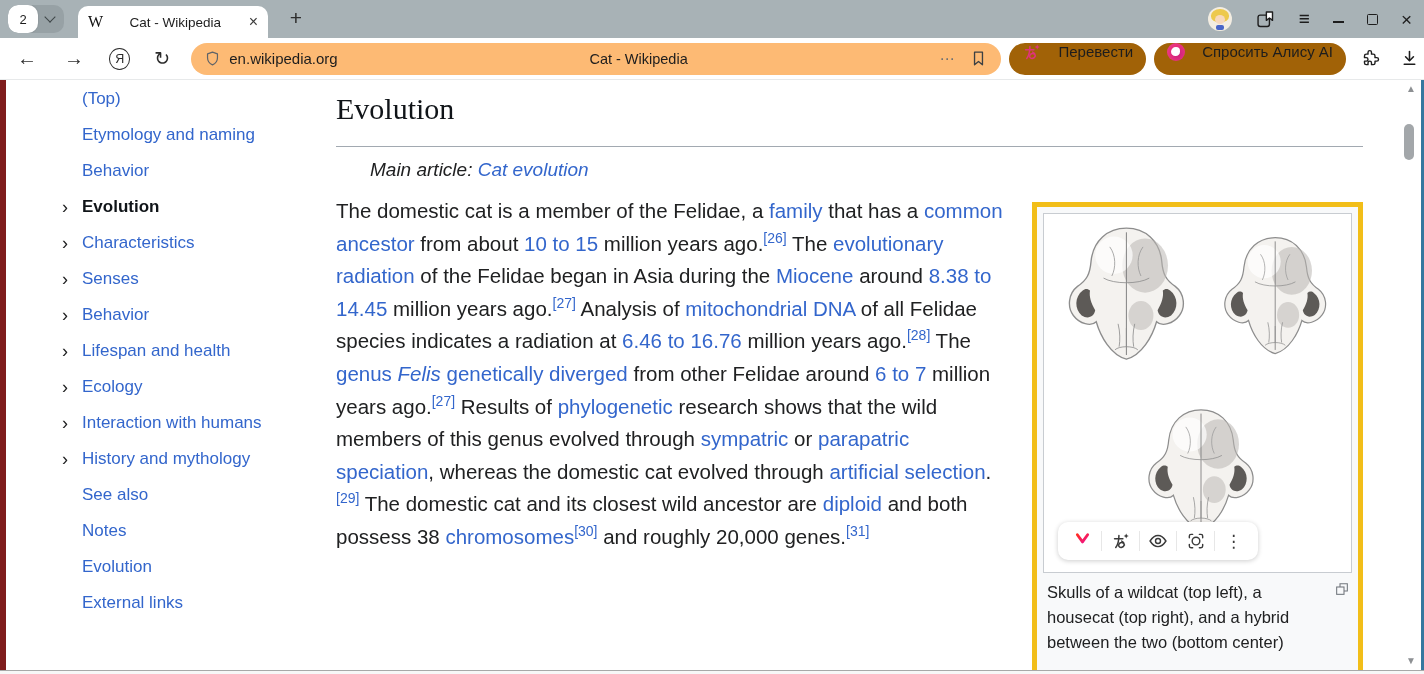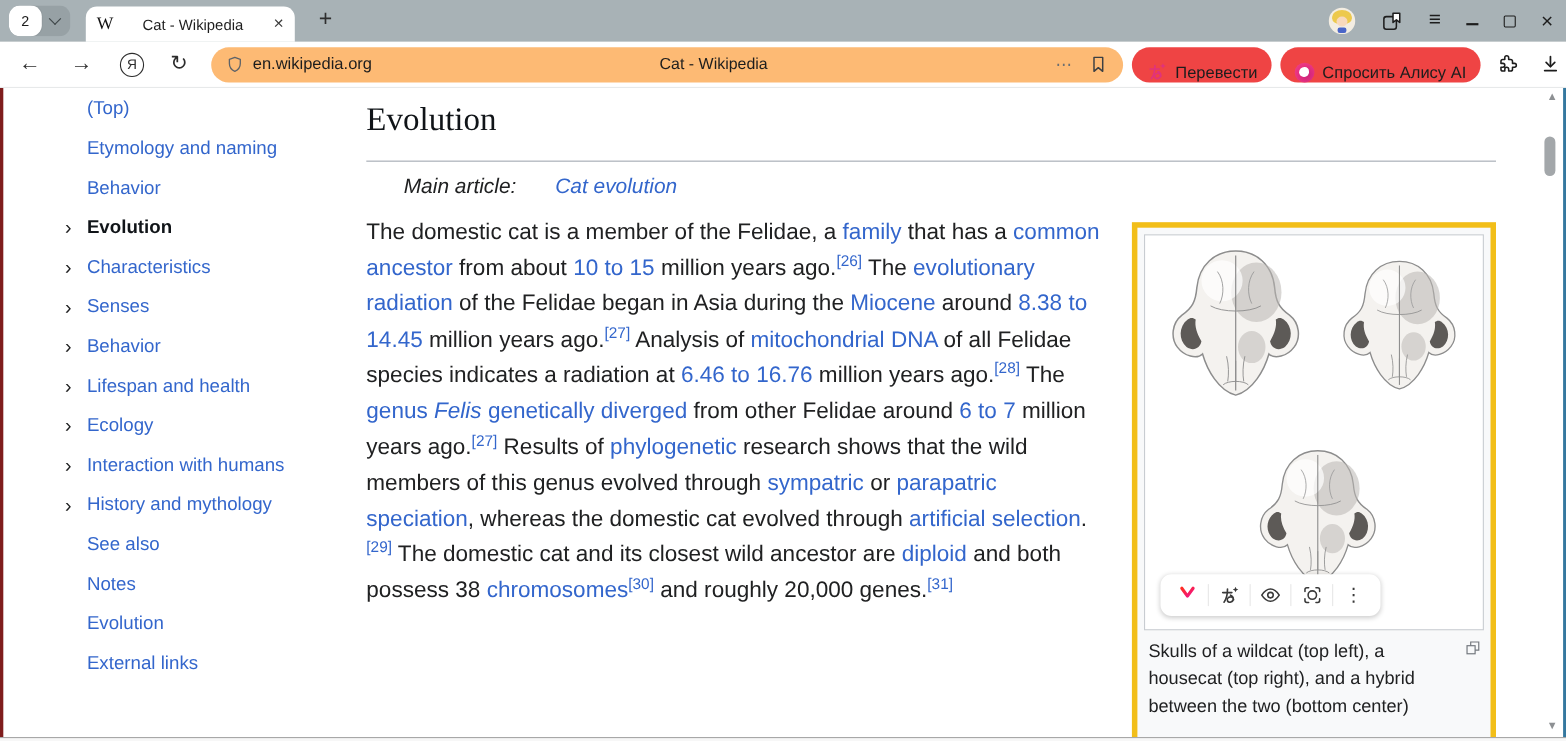--- a/index.html
+++ b/index.html
@@ -44,52 +44,52 @@
   .ic-back { margin-left:17px; }
   .ic-fwd { margin-left:27px; }
   .ya-circle { margin-left:25px; width:22px; height:22px; border:1.6px solid #2c2c2c; border-radius:50%;
                display:flex; align-items:center; justify-content:center; font-size:12.5px; color:#2c2c2c; }
   .ic-refresh { margin-left:24px; font-size:19px; }
   .addr { margin-left:21px; width:836px; height:32px; background:#fdba74; border-radius:16px;
           display:flex; align-items:center; padding:0 13px; }
   .addr-url { margin-left:8px; font-size:15px; color:#1d1d1d; }
   .addr-title { flex:1; text-align:center; font-size:14.5px; color:#1d1d1d; }
   .addr-more { font-size:15px; color:#6b6f72; margin-right:14px; letter-spacing:1px; }
-  .pill-btn { margin-left:8px; height:32px; border-radius:16px; background:#ef4444; display:flex; align-items:flex-end;
-              gap:7px; padding:0 13px; font-size:15px; color:#1d1d1d; white-space:nowrap; }
+  .pill-btn { margin-left:8px; height:32px; border-radius:16px; background:#a16207; display:flex; align-items:flex-start;
+              gap:17px; padding:0 13px; font-size:15px; color:#1d1d1d; white-space:nowrap; }
   .tr-ic { color:#e0327c; }
   .alice-ic { width:18px; height:18px; border-radius:50%;
               background:radial-gradient(circle at 60% 60%, #c9217c 0%, #e8327f 55%, #f0458d 100%); position:relative; }
   .alice-ic .blob { position:absolute; left:4px; top:4px; width:9px; height:9px; background:#fff; border-radius:55% 45% 50% 50%; }
   .ic-puzzle { margin-left:15px; color:#1d1d1d; }
   .ic-dl { margin-left:17px; margin-right:4px; color:#1d1d1d; }
 
   
   .content { position:absolute; top:80px; left:0; right:0; bottom:4px; background:#fff;
-             border-left:3px solid #7f1d1d; border-right:3px solid #35789f; overflow:hidden; }
+             border-left:6px solid #7f1d1d; border-right:3px solid #35789f; overflow:hidden; }
   .win-bottom { position:absolute; left:0; right:0; bottom:0; height:4px; background:#f7f7f7; border-top:1px solid #a8a8a8; }
 
   
   .sb-up { position:absolute; top:3px; right:5px; font-size:10px; color:#8d9093; }
   .sb-thumb { position:absolute; top:44px; right:7px; width:10px; height:36px; background:#a3a7aa; border-radius:5px; }
   .sb-down { position:absolute; bottom:4px; right:5px; font-size:10px; color:#8d9093; }
 
   
   .toc { position:absolute; left:56px; top:1px; width:262px; }
   .toc-item { height:36px; display:flex; align-items:center; cursor:default; }
   .chev { width:20px; font-size:18px; color:#202122; line-height:1; }
   .toc-label { color:#3366cc; font-size:17px; }
   .toc-item.active .toc-label { color:#101418; font-weight:bold; }
 
   
   .main { position:absolute; left:330px; top:10px; width:1027px; }
   .article-h2 { font-family:"Liberation Serif","DejaVu Serif",serif; font-weight:normal; font-size:30px; color:#101418;
                 margin:0; line-height:38px; padding-bottom:18px; border-bottom:1px solid #a2a9b1; }
   .hatnote { margin:12px 0 0 34px; font-style:italic; font-size:19px; color:#202122; }
-  .hatnote a { color:#3366cc; text-decoration:none;margin-left:30px; }
+  .hatnote a { color:#3366cc; text-decoration:none; }
   .paragraph { margin-top:14px; width:676px; font-size:20.5px; line-height:32.6px; color:#202122; }
   .paragraph a.wlink { color:#3366cc; text-decoration:none; }
   .paragraph sup.ref { font-size:14px; line-height:0; }
   .paragraph sup.ref a { color:#3366cc; text-decoration:none; }
 
   
   .figure { position:absolute; right:0; top:112px; width:331px; border:5px solid #f2be18; background:#f8f9fa; }
   .fig-img { margin:6px 6px 0; height:360px; background:#fff; border:1px solid #c8ccd1; position:relative; overflow:hidden; }
   .img-toolbar { position:absolute; left:14px; bottom:12px; width:200px; height:38px; background:#fff; border-radius:10px;
                  box-shadow:0 1px 5px rgba(0,0,0,.2); display:flex; align-items:center; padding:0 6px; }

